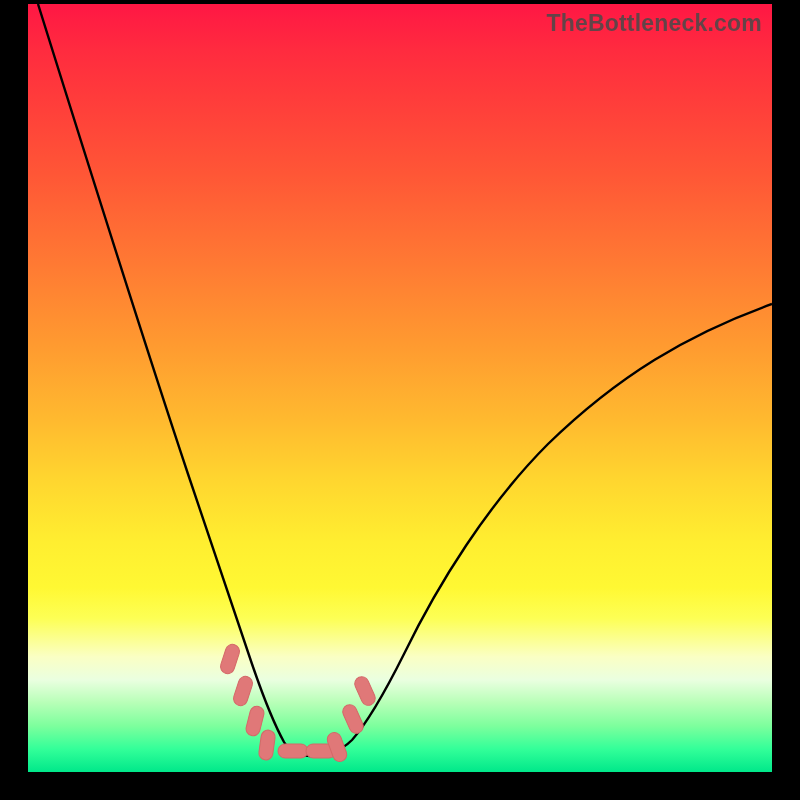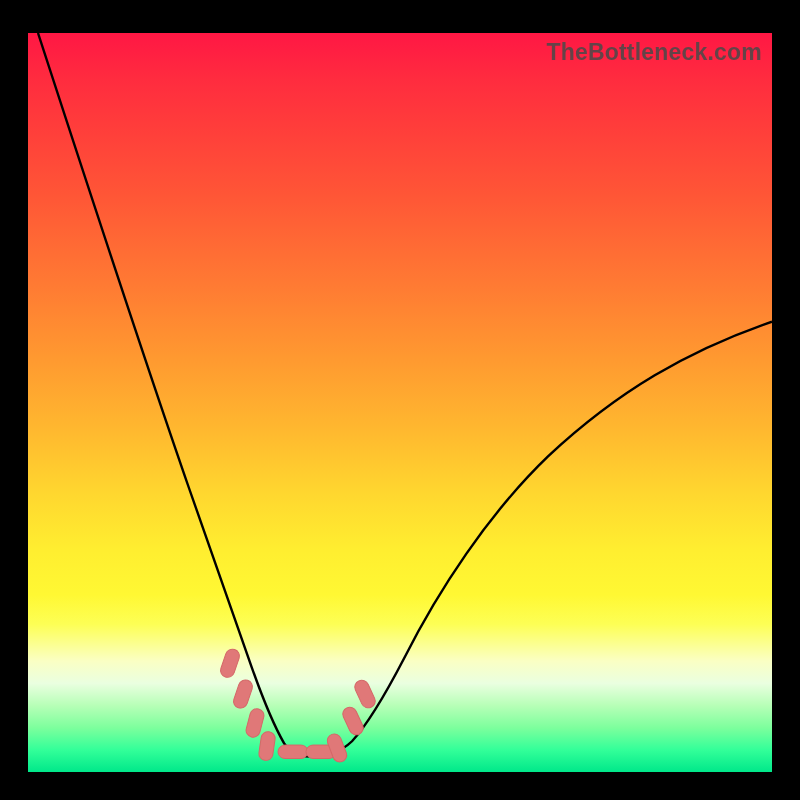--- a/index.html
+++ b/index.html
@@ -35,21 +35,20 @@
       #ffee30 70%,
       #fff833 76%,
       #fdff55 80%,
       #faffc4 85%,
       #eaffe0 88%,
       #b7ffb7 91%,
       #7dff9d 94%,
       #33ff99 97%,
       #00e88a 100%);
     overflow: hidden;
-    margin-top: 29px;
   }
   .watermark {
     position: absolute;
     top: 6px;
     right: 10px;
     color: #4a4a4a;
     font-size: 23px;
     font-weight: 600;
     letter-spacing: 0.2px;
     opacity: 0.85;

